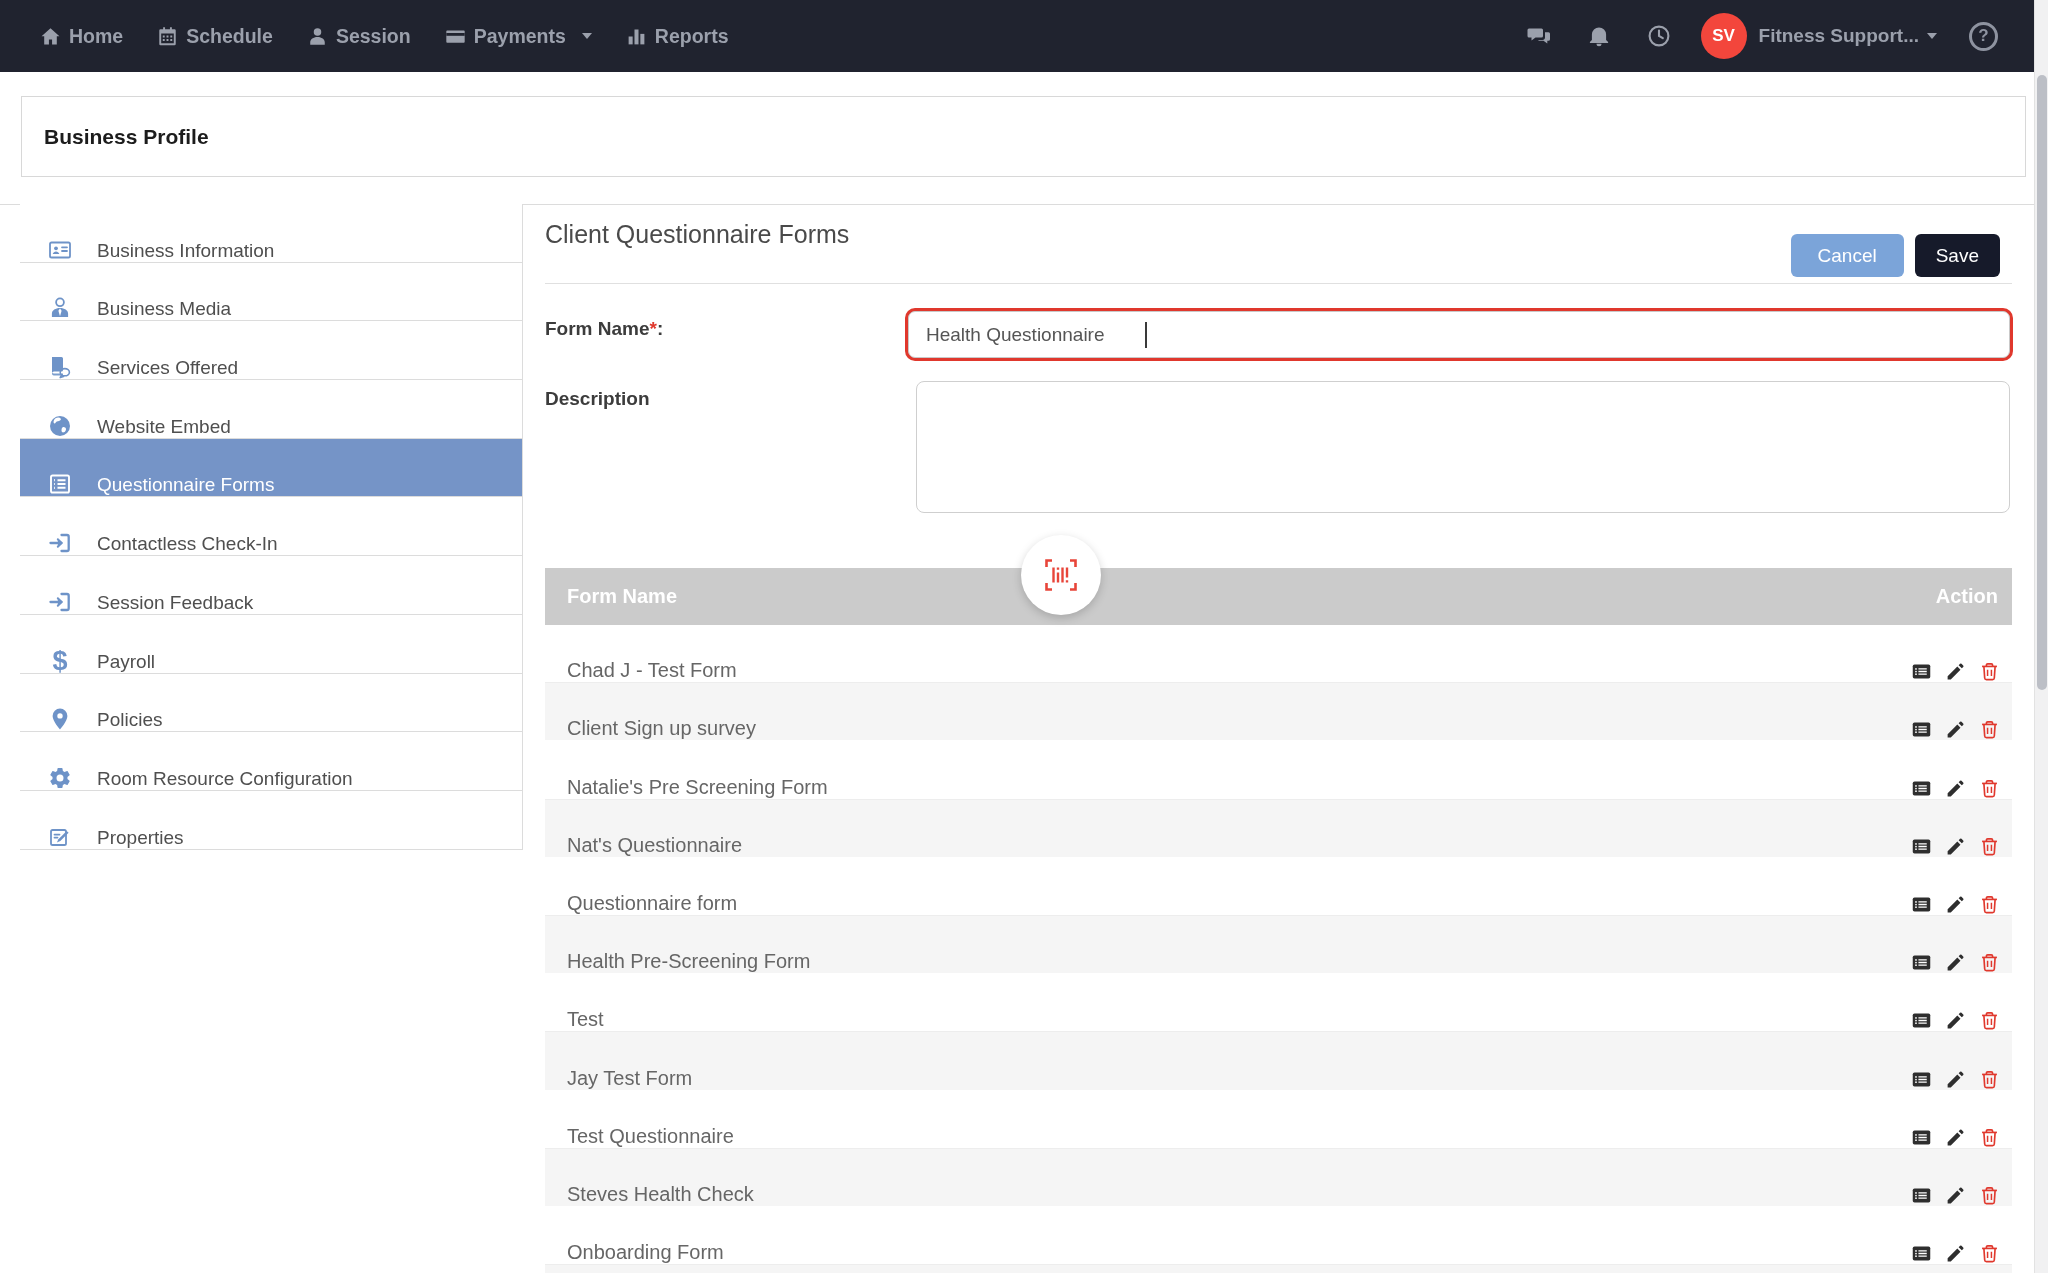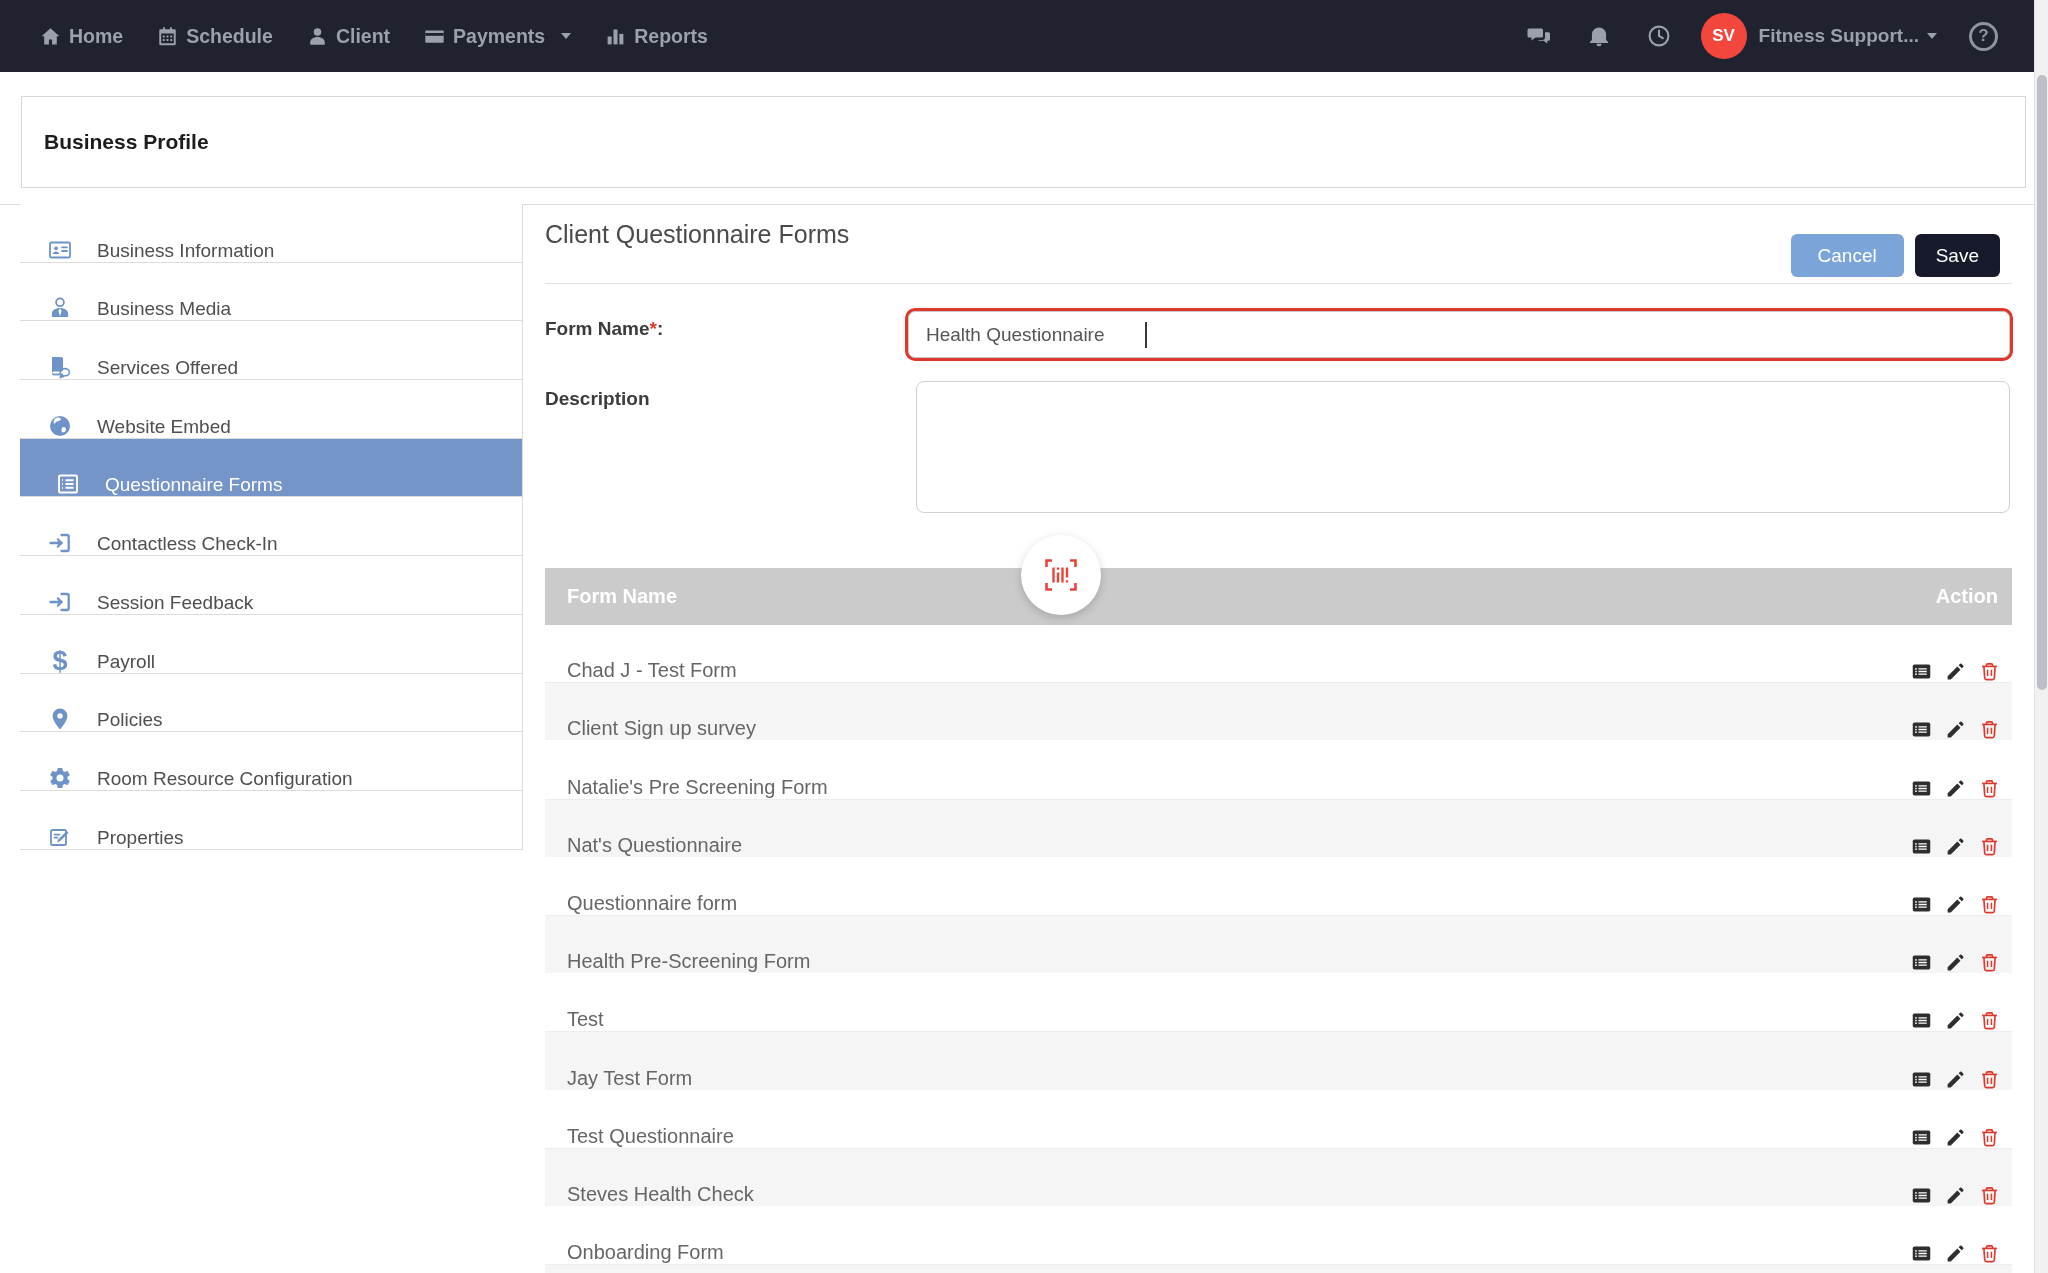--- a/index.html
+++ b/index.html
@@ -24,35 +24,35 @@
   .help-circle { width:29px; height:29px; border-radius:50%; border:3px solid #8e93a0; color:#8e93a0;
                  display:flex; align-items:center; justify-content:center; font-size:17px; font-weight:bold;
                  margin-left:32px; cursor:pointer; }
 
   
   #scrollbar { position:absolute; right:0; top:0; width:14px; height:1273px; background:#f1f1f2;
                border-left:1px solid #e2e2e2; }
   #scroll-thumb { position:absolute; left:2px; top:75px; width:10px; height:615px; background:#bcbfc6; border-radius:5px; }
 
   
-  #profile-card { position:absolute; left:21px; top:96px; width:2005px; height:92px;
+  #profile-card { position:absolute; left:21px; top:96px; width:2005px; height:81px;
                   border:1px solid #d8d8d8; background:#fff; display:flex; align-items:center; }
   #profile-card .title { font-size:21px; font-weight:bold; color:#1c1c1c; padding-left:22px; }
 
   #content-topline { position:absolute; left:0; top:204px; width:2034px; border-top:1px solid #dcdcdc; }
 
   
   #sidebar { position:absolute; left:20px; top:204px; width:503px; border-right:1px solid #dcdcdc; background:#fff; }
   .side-item { height:58.7px; display:flex; align-items:flex-end; border-bottom:1px solid #dcdcdc;
                color:#4f4f4f; font-size:19px; cursor:pointer; }
   .side-ico { width:30px; margin-left:25px; display:flex; justify-content:center; color:#6e93c8; }
   .side-ico svg { width:24px; height:24px; }
   .side-ico .dollar { font-size:27px; font-weight:bold; line-height:24px; }
   .side-label { margin-left:22px; }
-  .side-item.selected { background:#7594c7; color:#fff;padding-left:8px; }
+  .side-item.selected { background:#7594c7; color:#fff; }
   .side-item.selected .side-ico { color:#fff; }
 
   
   #main { position:absolute; left:545px; top:204px; width:1467px; height:1069px; }
   .main-title { position:absolute; left:0; top:16px; font-size:25px; color:#4a4a4a; }
   .btns { position:absolute; top:30px; right:12px; display:flex; gap:11px; }
   .btn { height:43px; border:none; border-radius:6px; color:#fff; font-size:19px;
          font-family:"Liberation Sans", sans-serif; cursor:pointer; }
   .btn-cancel { background:#7ba4d9; padding:0 27px; }
   .btn-save { background:#161a2a; padding:0 21px; }
@@ -108,21 +108,21 @@
             <path d="M7 1.5h2.2v2.3h5.6V1.5H17v2.3h3a1.4 1.4 0 011.4 1.4v15.4A1.4 1.4 0 0120 22H4a1.4 1.4 0 01-1.4-1.4V5.2A1.4 1.4 0 014 3.8h3V1.5zM4.8 8.6v11.2h14.4V8.6H4.8z"></path>
             <path d="M6.6 10.8h2.2V13H6.6zm4.3 0h2.2V13h-2.2zm4.3 0h2.2V13h-2.2zM6.6 14.8h2.2V17H6.6zm4.3 0h2.2V17h-2.2zm4.3 0h2.2V17h-2.2z"></path>
           </svg>
         <span>Schedule</span>
       </div>
       <div class="nav-item">
         <svg viewBox="0 0 24 24" fill="currentColor">
             <circle cx="12" cy="6.8" r="4.3"></circle>
             <path d="M12 12.6c-4.8 0-8.3 2.6-8.3 6v2.9h16.6v-2.9c0-3.4-3.5-6-8.3-6z"></path>
           </svg>
-        <span>Client</span>
+        <span>Session</span>
       </div>
       <div class="nav-item">
         <svg viewBox="0 0 24 24" fill="currentColor">
             <path d="M2.5 5h19a1 1 0 011 1v12a1 1 0 01-1 1h-19a1 1 0 01-1-1V6a1 1 0 011-1z"></path>
             <rect x="1.5" y="8" width="21" height="3.2" fill="#20232f"></rect>
           </svg>
         <span>Payments</span>
         <span class="caret-down"></span>
       </div>
       <div class="nav-item">

